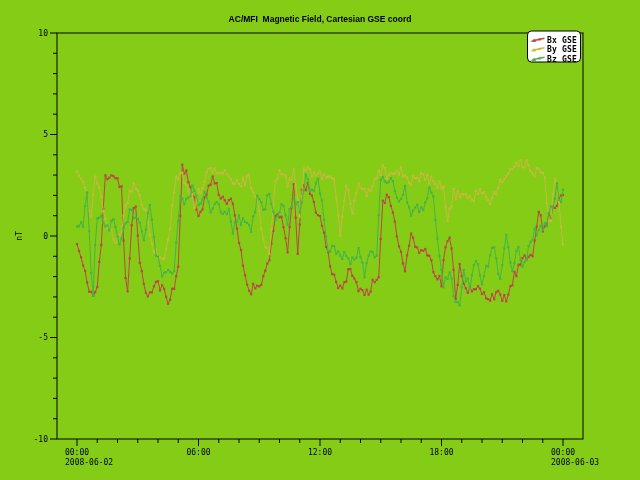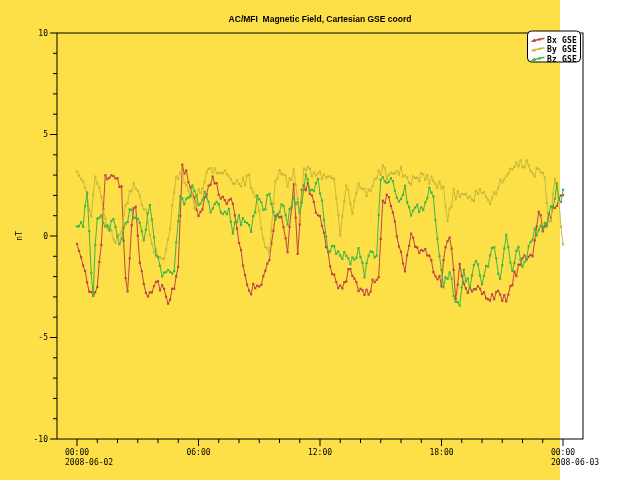--- a/index.html
+++ b/index.html
@@ -1,17 +1,17 @@
 <!DOCTYPE html>
 <html><head>
 <meta charset="utf-8">
 <style>
   html,body{margin:0;padding:0;background:#ffffff;}
   body{width:640px;height:480px;overflow:hidden;font-family:"DejaVu Sans",sans-serif;}
-  .canvas{position:relative;width:560px;height:480px;background:#fde047;}
+  .canvas{position:relative;width:640px;height:480px;background:#84cc16;}
   svg{display:block;}
   svg text{white-space:pre;fill:#000;}
   .chart-title{font-family:"Liberation Sans",sans-serif;font-size:8.5px;font-weight:bold;}
   .tick-label{font-family:"DejaVu Sans Mono",monospace;font-size:8px;}
   .date-label{font-family:"DejaVu Sans Mono",monospace;font-size:8px;}
   .axis-title{font-family:"DejaVu Sans Mono",monospace;font-size:8px;}
   .legend-label{font-family:"DejaVu Sans Mono",monospace;font-size:8px;font-weight:bold;letter-spacing:0.2px;}
 </style>
 </head>
 <body>

